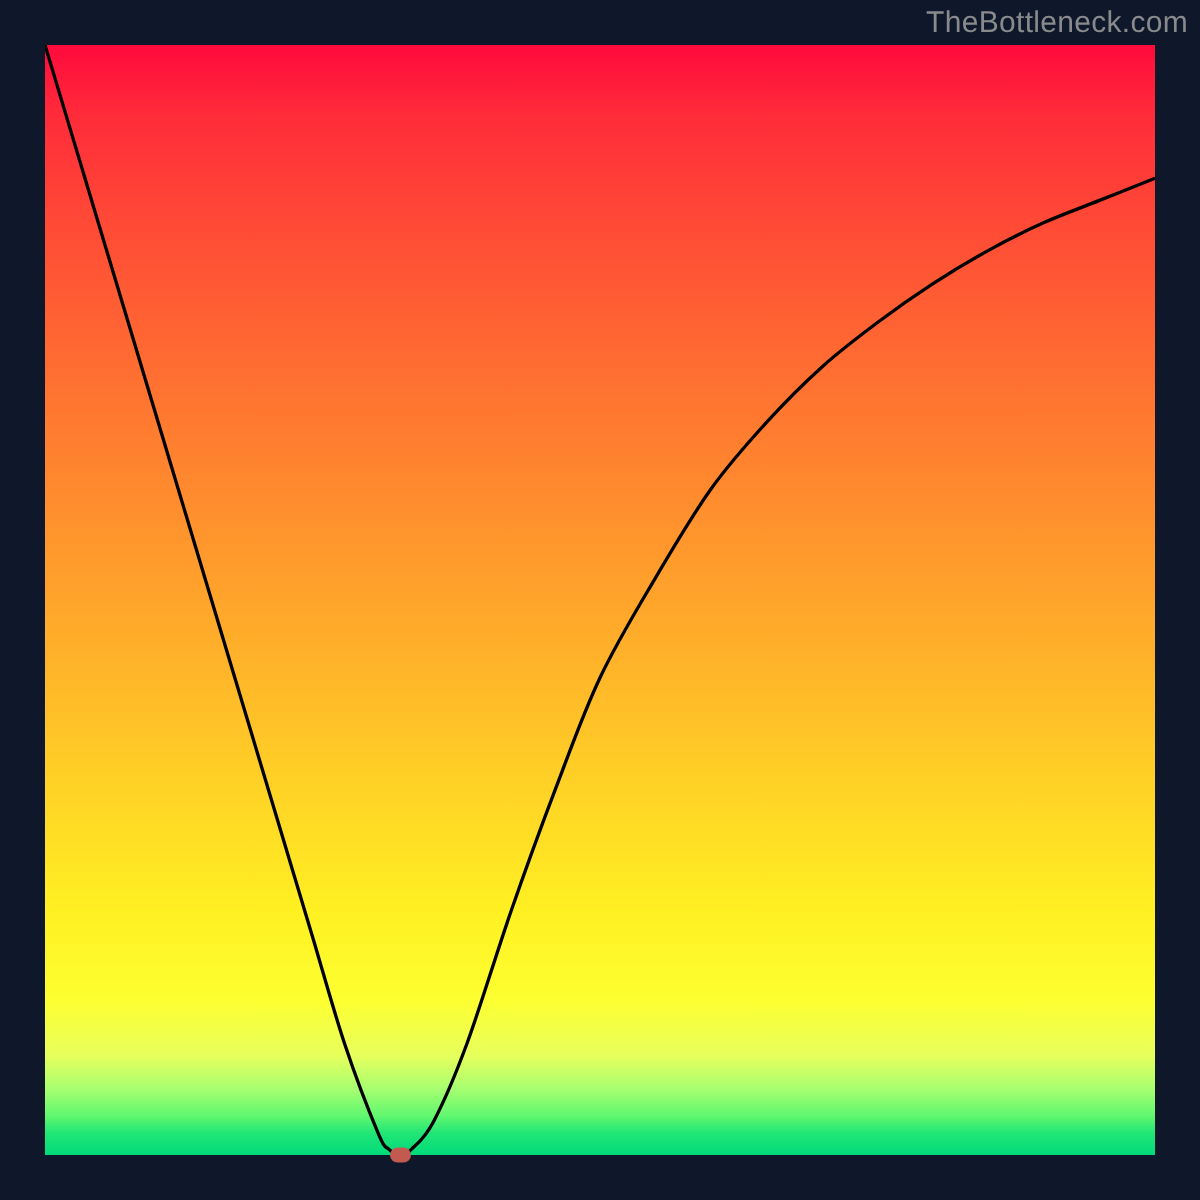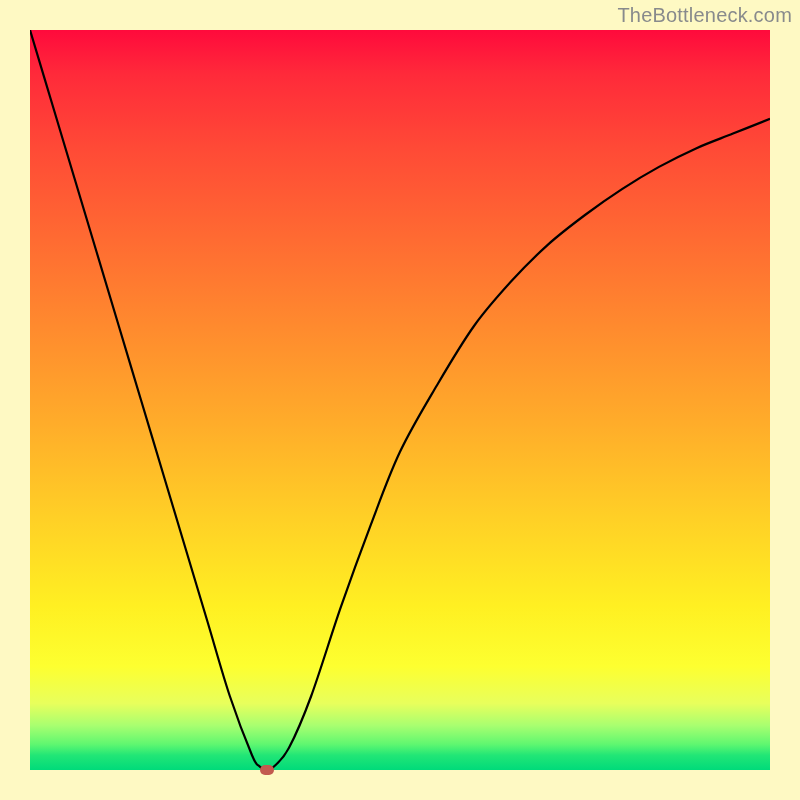--- a/index.html
+++ b/index.html
@@ -8,21 +8,21 @@
     width: 800px;
     height: 800px;
     overflow: hidden;
     background: #000;
     font-family: Arial, Helvetica, sans-serif;
   }
   .frame {
     position: relative;
     width: 800px;
     height: 800px;
-    background: #fef9c3;
+    background: #0f172a;
   }
   .plot {
     position: absolute;
     left: 30px;
     top: 30px;
     width: 740px;
     height: 740px;
     
     background: linear-gradient(
       to bottom,

